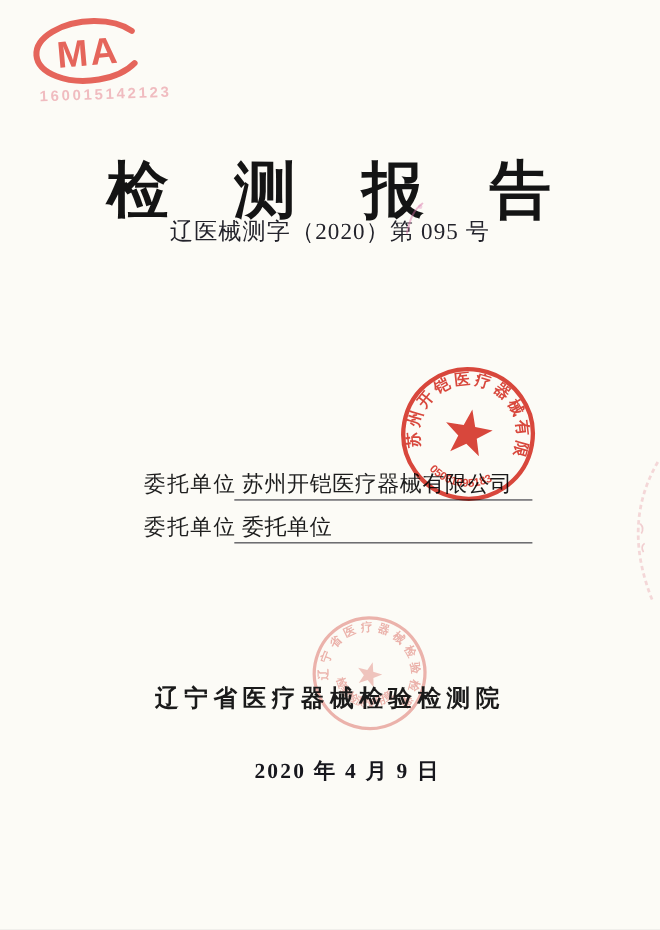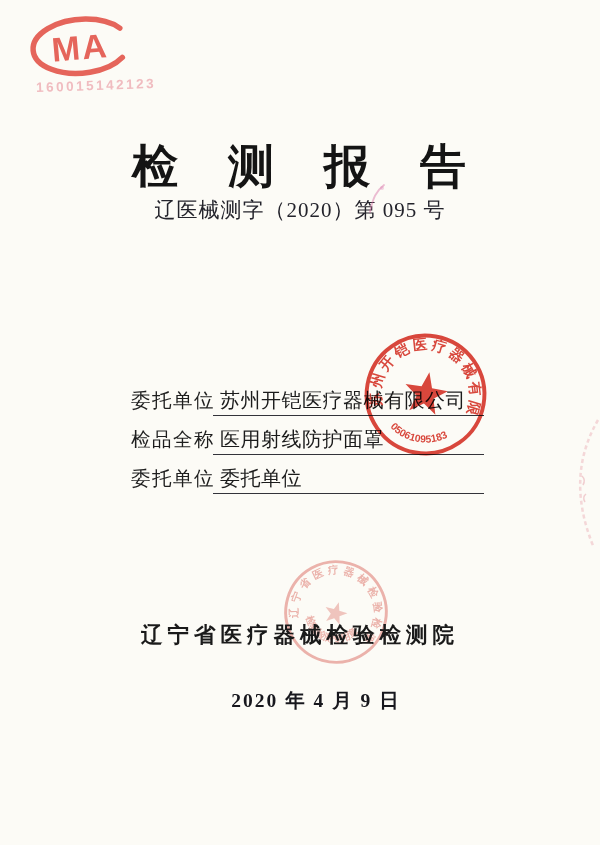--- a/index.html
+++ b/index.html
@@ -24,37 +24,37 @@
     font-size:13.5px;font-weight:600;letter-spacing:2.5px;
     color:rgba(233,148,158,.62);
     transform:rotate(-2deg);
     white-space:nowrap;
   }
 
   
   .title{
     position:absolute;left:0;top:136px;width:100%;
     text-align:center;
-    font-size:46px;font-weight:700;
+    font-size:56px;font-weight:700;
     letter-spacing:2px;
     color:#141414;
     white-space:nowrap;
   }
   .doc-number{
     position:absolute;left:0;top:196px;width:100%;
     text-align:center;
     font-size:21px;letter-spacing:1px;
     color:#23232b;
   }
 
   
   .ink-streak{position:absolute;left:366px;top:182px;width:26px;height:34px;}
 
   
-  .fields{position:absolute;left:131px;top:377px;width:353px;}
+  .fields{position:absolute;left:131px;top:416px;width:353px;}
   .field-row{
     display:flex;align-items:flex-end;height:39px;
   }
   .field-label{
     width:82px;flex:0 0 82px;
     font-size:19.5px;letter-spacing:1.5px;
     padding-bottom:2px;color:#1e1e1e;white-space:nowrap;
   }
   .field-line{
     flex:1;
@@ -111,24 +111,20 @@
     <path d="M18,3 C10,9 7,16 4,30" fill="none" stroke="rgba(214,110,165,.45)" stroke-width="1.8" stroke-linecap="round"></path>
     <circle cx="16" cy="6" r="2" fill="rgba(222,130,180,.35)"></circle>
   </svg>
 
   <div class="fields">
     <div class="field-row">
       <span class="field-label">委托单位</span>
       <span class="field-line">苏州开铠医疗器械有限公司</span>
     </div>
     <div class="field-row">
-      <span class="field-label">检品全称</span>
-      <span class="field-line">医用射线防护面罩</span>
-    </div>
-    <div class="field-row">
       <span class="field-label">委托单位</span>
       <span class="field-line">委托单位</span>
     </div>
   </div>
 
   <svg class="company-seal" viewBox="0 0 160 160">
     <g transform="rotate(10 80 80)">
       <circle cx="80" cy="80" r="60" fill="none" stroke="#d8382d" stroke-width="4"></circle>
       <polygon points="80,57 85.4,72.5 101.9,72.9 88.7,82.9 93.5,98.6 80,89.2 66.5,98.6 71.3,82.9 58.1,72.9 74.6,72.5" fill="#d8382d"></polygon>
       <defs>

